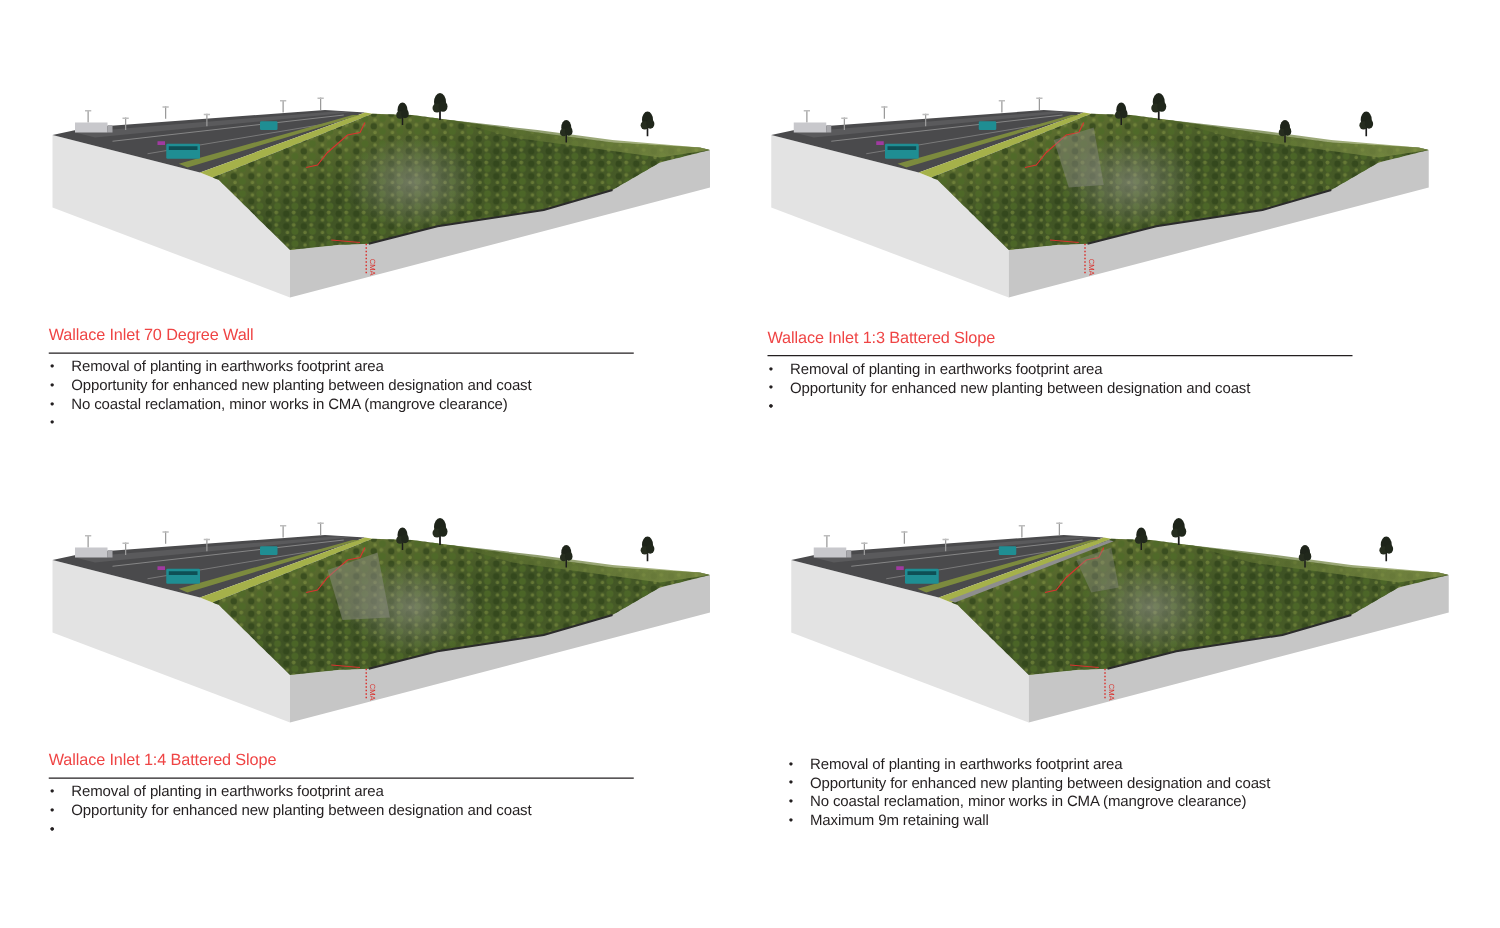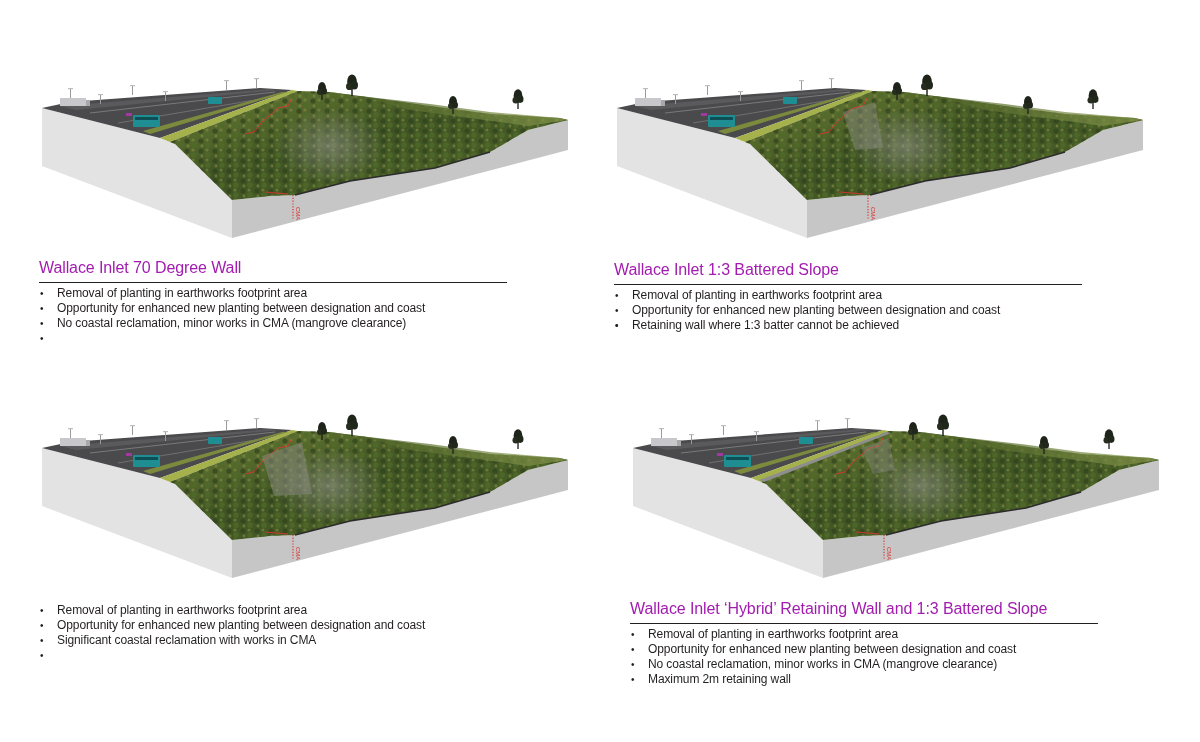--- a/index.html
+++ b/index.html
@@ -14,21 +14,21 @@
 
   .block { position: absolute; left: 0; top: 0; width: 560px; height: 180px; }
   .block svg { width: 560px; height: 180px; display: block; }
 
   .caption { position: absolute; left: 9px; width: 468px; }
   .p1 .caption, .p3 .caption { top: 192px; }
   .p2 .caption { top: 194px; }
   .p4 .caption { top: 193px; }
 
   .title {
-    font-size: 16px; line-height: 16px; color: #a21caf;
+    font-size: 13px; line-height: 16px; color: #ef4444;
     padding-bottom: 6px;
     border-bottom: 1.4px solid #231f20;
     letter-spacing: -0.1px;
   }
   .bullets { list-style: none; margin-top: 3px; }
   .bullets li {
     font-size: 12px; line-height: 15px; color: #231f20;
     position: relative; padding-left: 18px; letter-spacing: -0.1px;
   }
   .bullets li .dot {
@@ -148,54 +148,54 @@
       <path d="M238 44 L270 34 L278 80 L250 82 Z" fill="#8c8c84" opacity="0.45"></path>
       <text x="266" y="139" font-size="6" fill="#d9332f" transform="rotate(90 266 139)" font-family="Liberation Sans, sans-serif">CMA</text>
     </svg>
   </div>
   <div class="caption">
     <div class="title">Wallace Inlet 1:3 Battered Slope</div>
     <ul class="bullets">
       <li><span class="dot">•</span><span>Removal of planting in earthworks footprint area</span></li>
       <li><span class="dot">•</span><span>Opportunity for enhanced new planting between designation and coast</span></li>
       <li><span class="dot">•</span></li>
-      <li><span class="dot">•</span><span>Retaining wall where 1:3 batter cannot be achieved</span></li>
+      <li><span class="dot">•</span></li>
     </ul>
   </div>
 </section>
 
 <section class="panel p3">
   <div class="block">
     <svg viewBox="0 0 560 180">
       <use href="#block-diagram"></use>
       <path d="M232 48 L272 34 L282 86 L244 88 Z" fill="#8c8c84" opacity="0.5"></path>
       <text x="266" y="139" font-size="6" fill="#d9332f" transform="rotate(90 266 139)" font-family="Liberation Sans, sans-serif">CMA</text>
     </svg>
   </div>
   <div class="caption">
-    <ul class="bullets">
-      <li><span class="dot">•</span><span>Removal of planting in earthworks footprint area</span></li>
-      <li><span class="dot">•</span><span>Opportunity for enhanced new planting between designation and coast</span></li>
-      <li><span class="dot">•</span><span>Significant coastal reclamation with works in CMA</span></li>
+    <div class="title">Wallace Inlet 1:4 Battered Slope</div>
+    <ul class="bullets">
+      <li><span class="dot">•</span><span>Removal of planting in earthworks footprint area</span></li>
+      <li><span class="dot">•</span><span>Opportunity for enhanced new planting between designation and coast</span></li>
+      <li><span class="dot">•</span></li>
       <li><span class="dot">•</span></li>
     </ul>
   </div>
 </section>
 
 <section class="panel p4">
   <div class="block">
     <svg viewBox="0 0 560 180">
       <use href="#block-diagram"></use>
       <path d="M138 72 L266 24 L270 25 L143 74 Z" fill="#8e8e8e"></path>
       <path d="M240 40 L268 30 L274 62 L252 66 Z" fill="#8c8c84" opacity="0.4"></path>
       <text x="266" y="139" font-size="6" fill="#d9332f" transform="rotate(90 266 139)" font-family="Liberation Sans, sans-serif">CMA</text>
     </svg>
   </div>
   <div class="caption">
-    <div class="title">Wallace Inlet ‘Hybrid’ Retaining Wall and 1:3 Battered Slope</div>
     <ul class="bullets">
       <li><span class="dot">•</span><span>Removal of planting in earthworks footprint area</span></li>
       <li><span class="dot">•</span><span>Opportunity for enhanced new planting between designation and coast</span></li>
       <li><span class="dot">•</span><span>No coastal reclamation, minor works in CMA (mangrove clearance)</span></li>
-      <li><span class="dot">•</span><span>Maximum 2m retaining wall</span></li>
+      <li><span class="dot">•</span><span>Maximum 9m retaining wall</span></li>
     </ul>
   </div>
 </section>
 
 </body></html>

